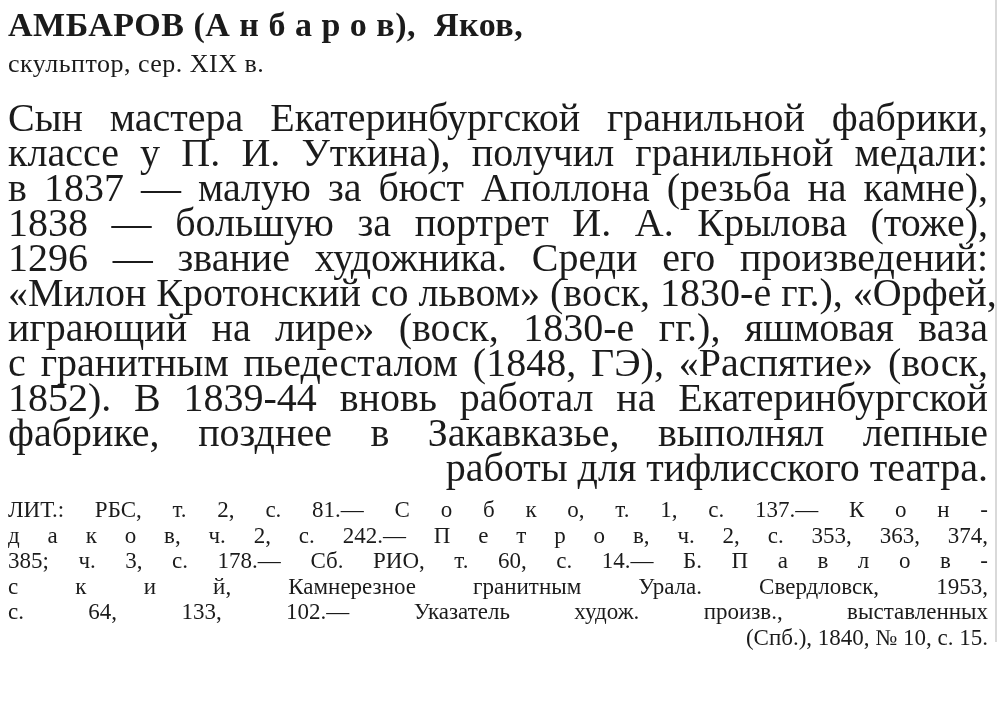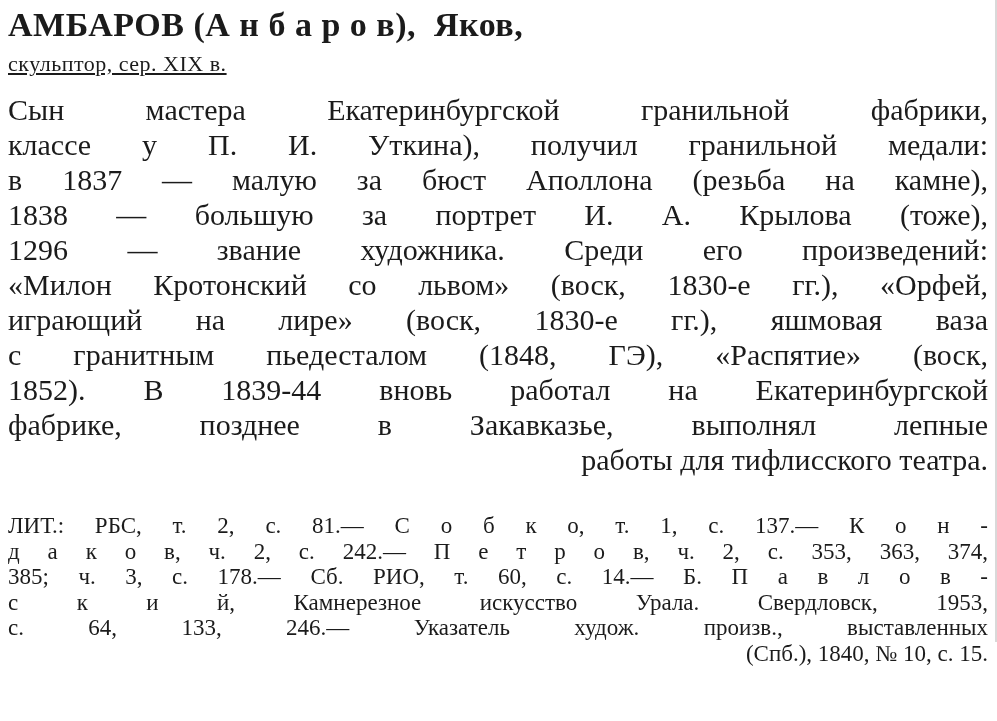--- a/index.html
+++ b/index.html
@@ -18,32 +18,31 @@
     position: relative;
   }
   .headword {
     font-size: 34px;
     font-weight: bold;
     line-height: 40px;
     letter-spacing: 0.5px;
     white-space: pre-wrap;
   }
   .subtitle {
-    font-size: 22px;
+    font-size: 26px;
     line-height: 37px;
     letter-spacing: 0.5px;
-    text-decoration: underline;
   }
   .body-para {
-    margin-top: 10px;
-    font-size: 30px;
+    margin-top: 18px;
+    font-size: 40px;
     line-height: 35px;
   }
   .lit-para {
-    margin-top: 36px;
+    margin-top: 12px;
     font-size: 23px;
     line-height: 25.5px;
   }
   .jline {
     text-align: justify;
     text-align-last: justify;
     white-space: nowrap;
   }
   .lastline {
     text-align: right;
@@ -72,19 +71,19 @@
         <div class="jline">фабрике, позднее в Закавказье, выполнял лепные</div>
       </div>
     <div class="lastline">работы для тифлисского театра.</div>
   </div>
 
   <div class="lit-para">
     <div>
         <div class="jline">ЛИТ.: РБС, т. 2, с. 81.— С о б к о, т. 1, с. 137.— К о н -</div>
         <div class="jline">д а к о в, ч. 2, с. 242.— П е т р о в, ч. 2, с. 353, 363, 374,</div>
         <div class="jline">385; ч. 3, с. 178.— Сб. РИО, т. 60, с. 14.— Б. П а в л о в -</div>
-        <div class="jline">с к и й, Камнерезное искусство Урала. Свердловск, 1953,</div>
-        <div class="jline">с. 64, 133, 246.— Указатель худож. произв., выставленных</div>
+        <div class="jline">с к и й, Камнерезное гранитным Урала. Свердловск, 1953,</div>
+        <div class="jline">с. 64, 133, 102.— Указатель худож. произв., выставленных</div>
       </div>
     <div class="lastline">(Спб.), 1840, № 10, с. 15.</div>
   </div>
 
 </div>
 
 </body></html>

